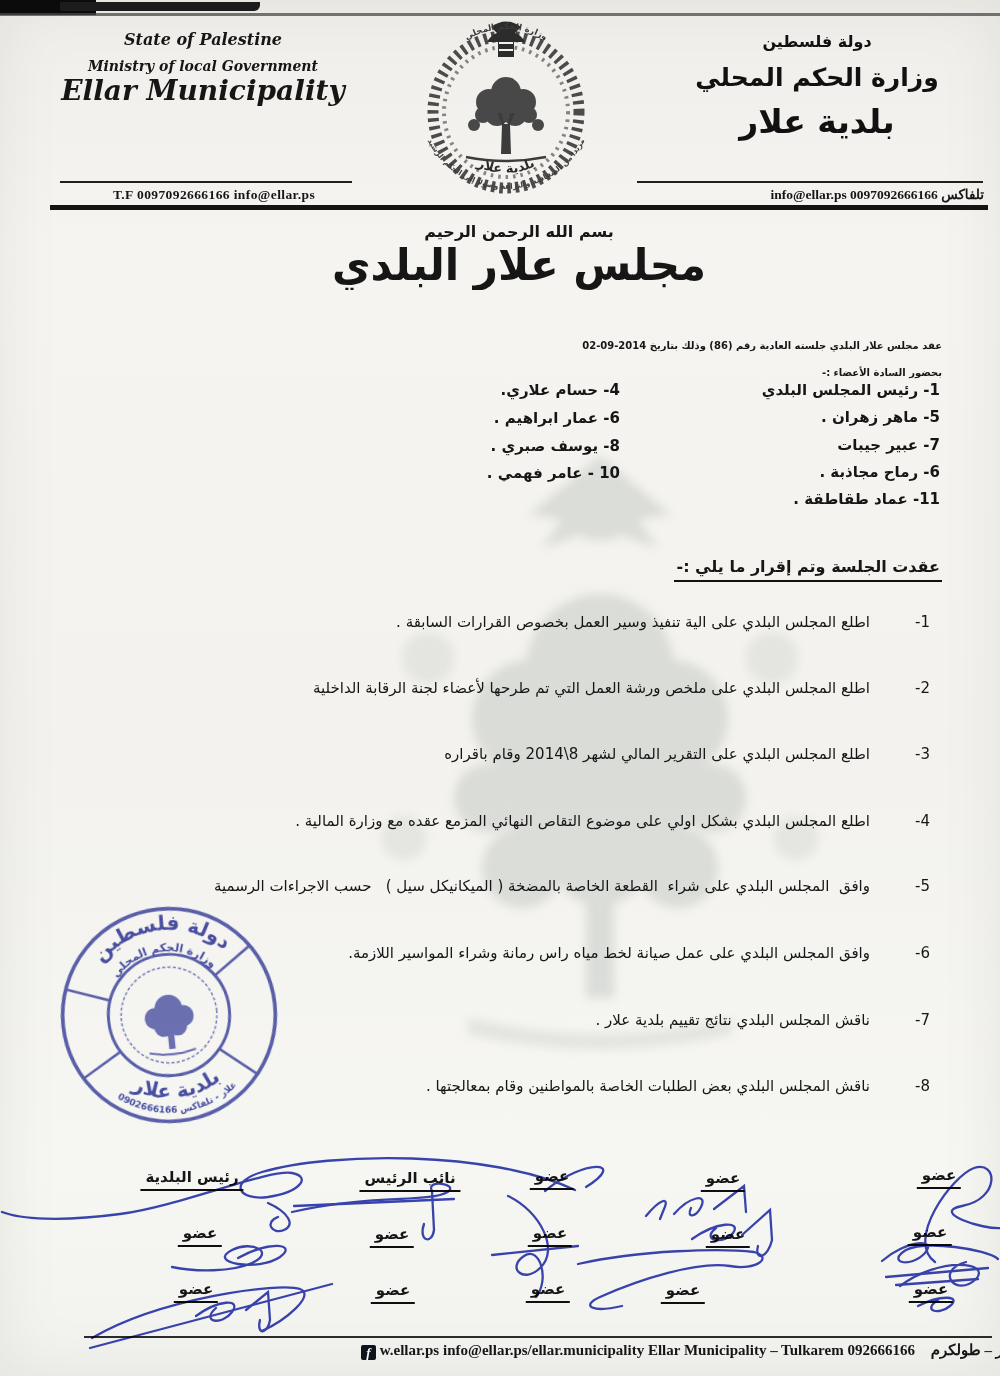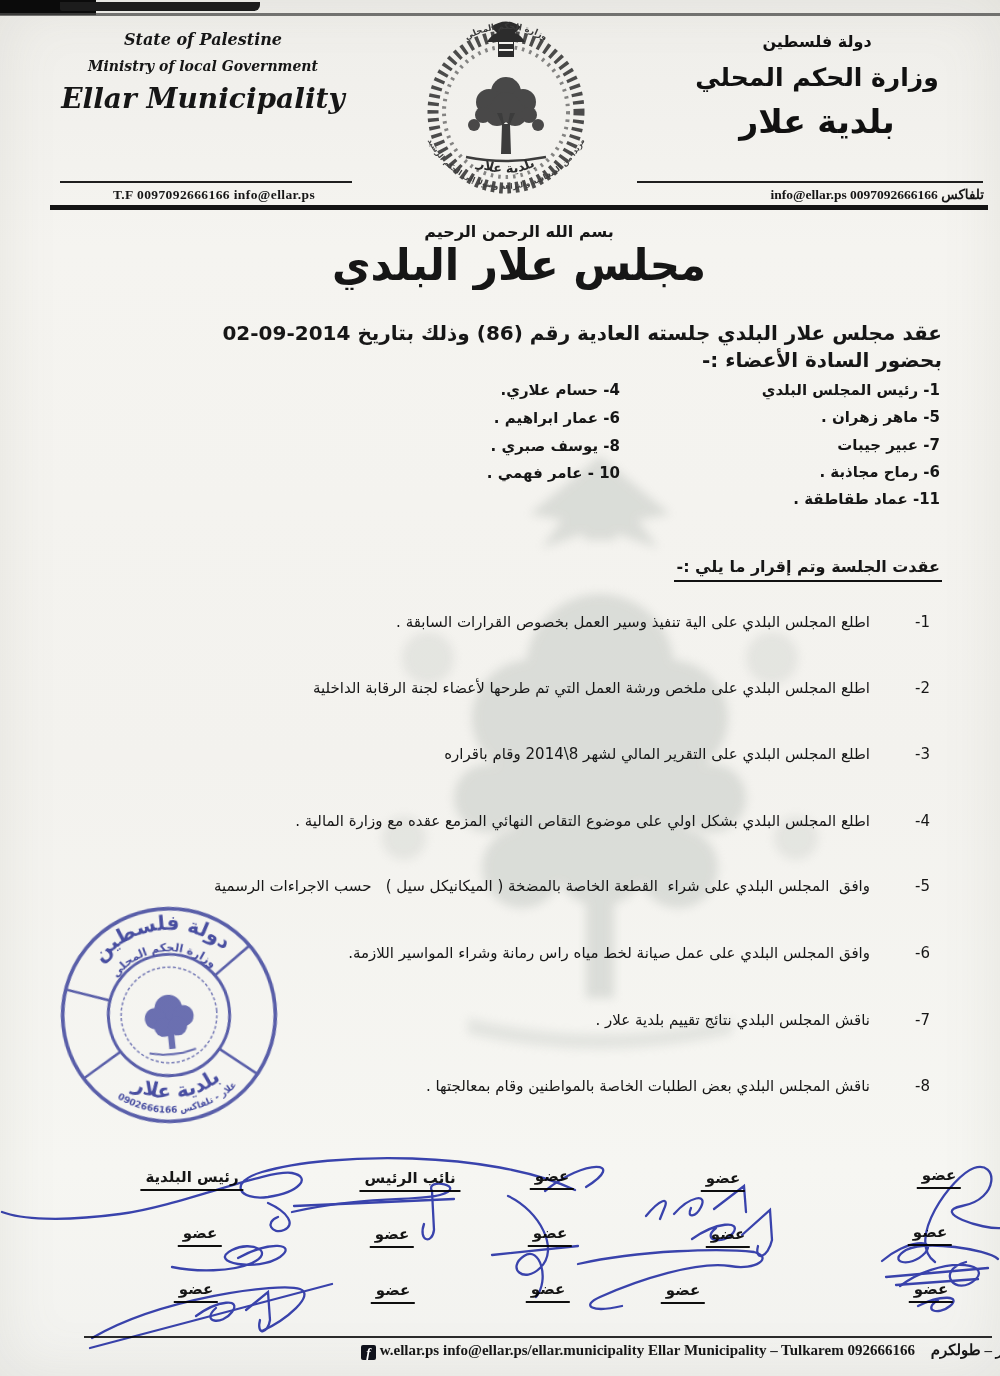--- a/index.html
+++ b/index.html
@@ -10,38 +10,38 @@
     box-shadow:inset 0 0 60px rgba(120,120,110,.12);
   }
   .abs{position:absolute;}
   
   .scan-blob{top:0;left:0;width:96px;height:15px;background:#0b0b0b;}
   .scan-blob2{top:2px;left:60px;width:200px;height:9px;background:#1c1c1c;border-radius:0 0 6px 2px;}
   .scan-line{top:13px;left:0;width:1000px;height:3px;background:#4a4a48;opacity:.75;}
   
   .hdr-left{left:44px;top:30px;width:318px;text-align:center;font-family:"DejaVu Serif",serif;font-style:italic;font-weight:bold;}
   .hdr-left .ministry{font-size:14px;margin-top:9px;}
-  .hdr-left .muni{font-size:28px;margin-top:8px;}
+  .hdr-left .muni{font-size:28px;margin-top:0;}
   .rule-thin-left{left:60px;top:181px;width:292px;height:2px;background:#1f1f1f;}
   .contact-left{left:64px;top:187px;width:300px;font-family:"Liberation Serif",serif;font-weight:bold;font-size:13.5px;text-align:center;letter-spacing:.4px;}
   .rule-thin-right{left:637px;top:181px;width:346px;height:2px;background:#1f1f1f;}
   .contact-right{right:16px;top:186px;width:390px;direction:rtl;text-align:right;font-family:"Liberation Serif",serif;font-weight:bold;font-size:13.5px;}
   .contact-right .ltr{direction:ltr;unicode-bidi:embed;}
   .rule-thick{left:50px;top:205px;width:938px;height:5px;background:#141414;}
   
   .hdr-right{right:14px;top:32px;width:338px;text-align:center;direction:rtl;font-weight:bold;color:#111;}
   .hdr-right .ministry{font-size:25px;margin-top:12px;}
   .hdr-right .muni{font-size:33px;margin-top:10px;letter-spacing:2px;}
   
   .emblem{left:398px;top:12px;width:216px;height:194px;}
   
   .bismillah{top:222px;left:0;width:1000px;text-align:center;direction:rtl;font-weight:bold;font-size:16px;padding-left:38px;box-sizing:border-box;}
   .doc-title{top:240px;left:0;width:1000px;text-align:center;direction:rtl;font-weight:bold;font-size:42px;letter-spacing:1px;padding-left:38px;box-sizing:border-box;transform:scaleY(1.04);}
   
-  .intro{top:320px;right:58px;width:886px;direction:rtl;text-align:right;font-weight:bold;font-size:20px;line-height:27px;}
+  .intro{top:332px;right:58px;width:886px;direction:rtl;text-align:right;font-weight:bold;font-size:10px;line-height:27px;}
   
   .members-right{top:377px;right:60px;width:300px;direction:rtl;text-align:right;font-weight:bold;font-size:15px;line-height:27.3px;}
   .members-left{top:377px;right:380px;width:330px;direction:rtl;text-align:right;font-weight:bold;font-size:15px;line-height:27.8px;}
   
   .res-head{top:557px;right:58px;direction:rtl;font-weight:bold;font-size:16px;border-bottom:2px solid #111;padding:0 2px 4px 2px;}
   .res{right:70px;width:848px;direction:rtl;font-size:15px;line-height:24px;display:flex;gap:36px;}
   .res .num{flex:none;min-width:24px;text-align:right;}
   .res .txt{flex:1;text-align:right;white-space:pre-wrap;}
   .r1{top:610px;} .r2{top:676px;} .r3{top:742px;} .r4{top:809px;}
   .r5{top:874px;} .r6{top:941px;} .r7{top:1008px;} .r8{top:1074px;}

